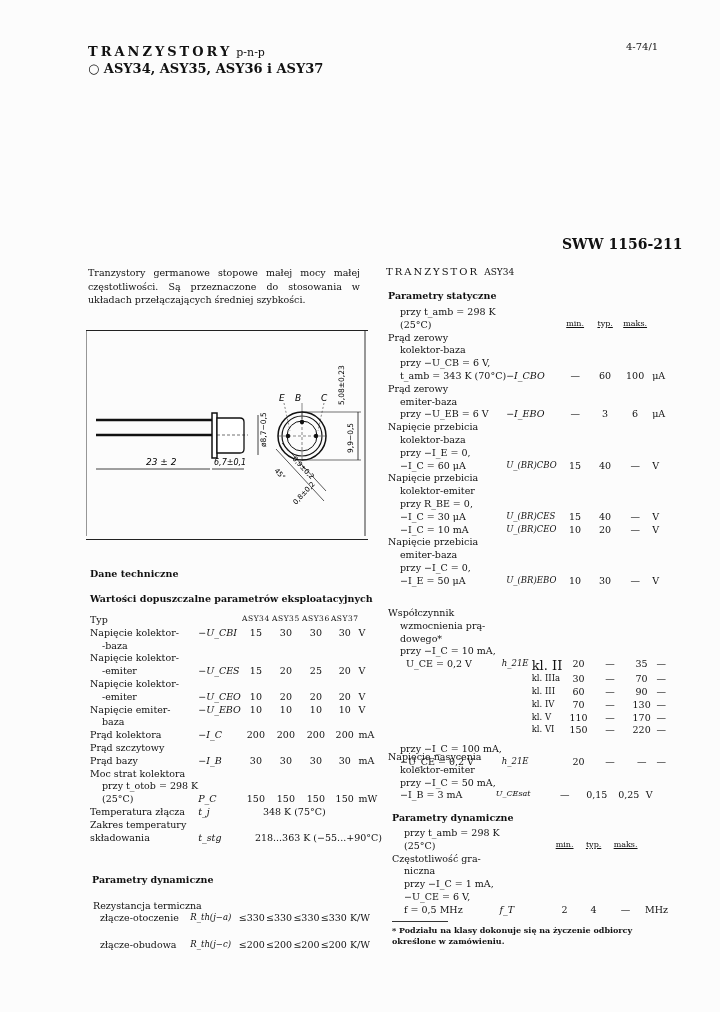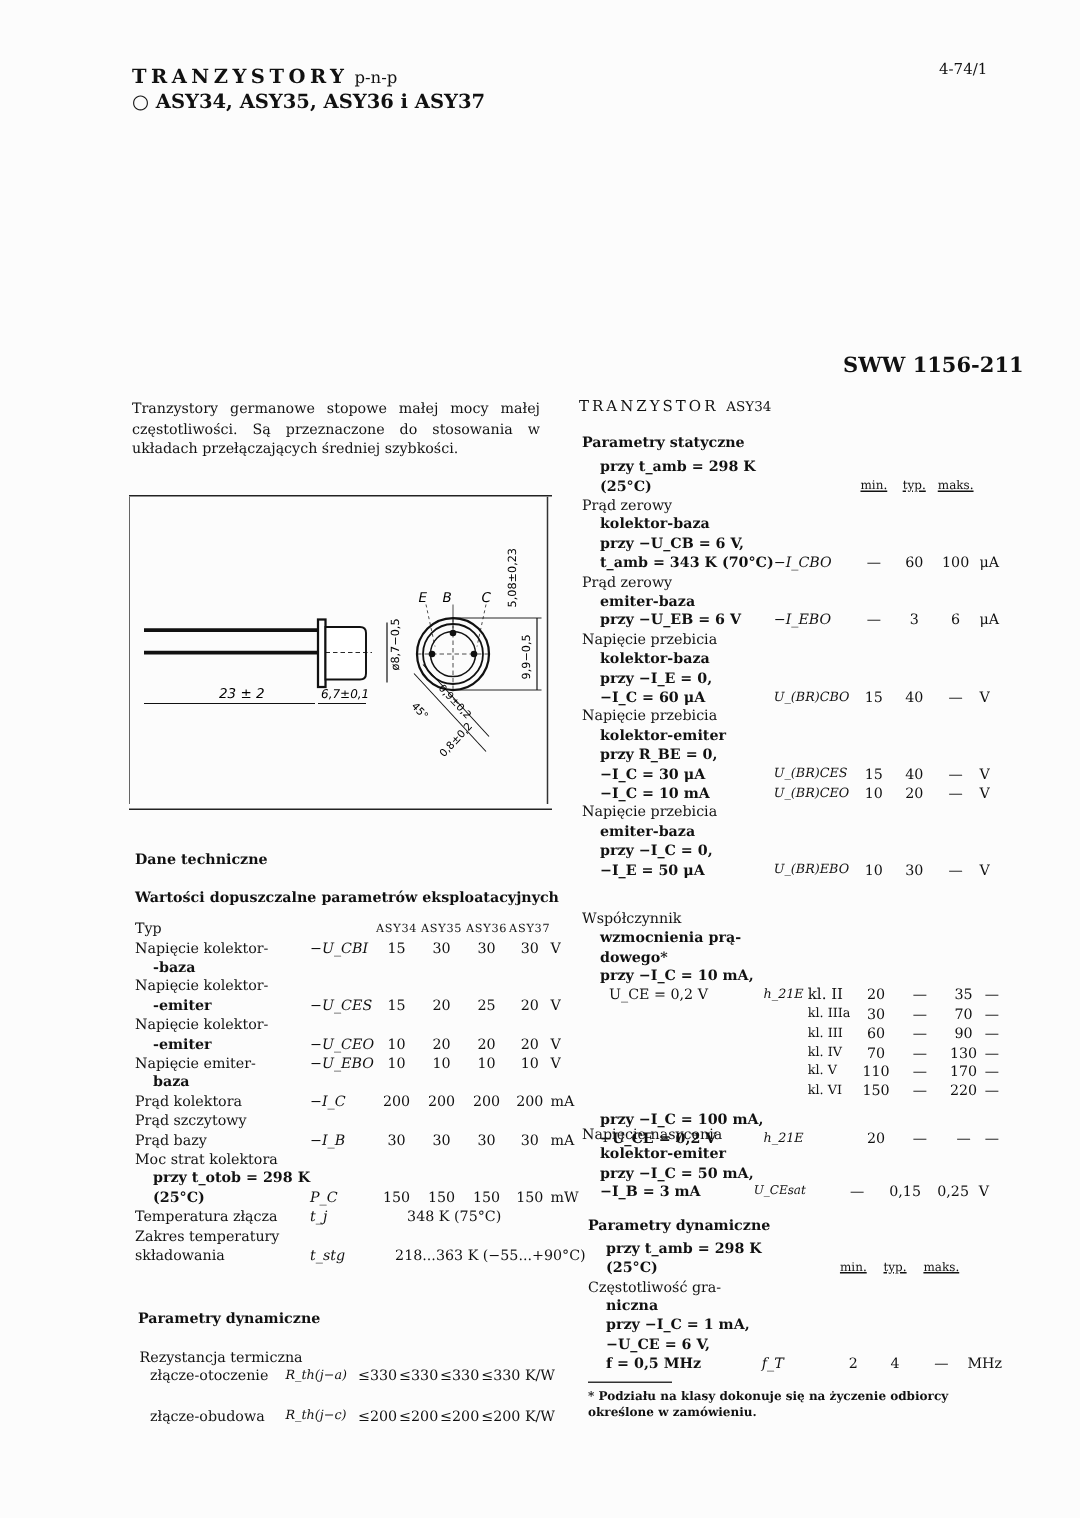--- a/index.html
+++ b/index.html
@@ -11,21 +11,21 @@
   .title2 { left:88px; top:61px; font-size:13px; font-weight:bold; }
   .pgref { left:626px; top:41px; font-size:10px; }
   .sww { left:562px; top:236px; font-size:14px; font-weight:bold; }
   .intro { left:88px; top:266px; width:272px; font-size:9.5px; line-height:13.5px; text-align:justify; }
   .drawing { left:86px; top:330px; width:282px; height:208px; border-top:1px solid #222; border-bottom:1px solid #222; }
   .h-bold { font-size:9.5px; font-weight:bold; }
   .txt { font-size:9.5px; line-height:12.7px; }
   table.t { border-collapse:collapse; font-size:9.5px; }
   table.t td { padding:0; height:12.8px; vertical-align:top; white-space:nowrap; }
   .num { text-align:center; }
-  .ind { padding-left:12px !important;font-weight:bold; }
+  .ind { padding-left:12px !important; }
   .ind2 { padding-left:18px !important; }
   .u { text-decoration:underline; }
   .sym { font-style:italic; }
   .hdr-small { font-size:7.5px; letter-spacing:0.5px; }
   .right-title { left:386px; top:266px; font-size:10px; letter-spacing:2px; }
   .right-title .m { letter-spacing:0; font-size:9px; }
   .footnote-rule { left:392px; top:921px; width:56px; border-top:1px solid #333; }
   .footnote { left:392px; top:925px; width:280px; font-size:8px; line-height:11px;font-weight:bold; }
 </style>
 </head>
@@ -426,21 +426,21 @@
         <td class="ind">dowego*</td>
         <td colspan="6"></td>
       </tr>
   <tr>
         <td class="ind">przy −I_C = 10 mA,</td>
         <td colspan="6"></td>
       </tr>
   <tr>
     <td class="ind2">U_CE = 0,2 V</td>
         <td class="sym" style="font-size:8.5px;">h_21E</td>
-    <td style="font-size:10px;">kl. II</td>
+    <td style="font-size:13px;">kl. II</td>
     <td class="num">20</td>
         <td class="num">—</td>
     <td class="num">35</td>
         <td class="num">—</td>
   </tr>
   <tr>
         <td></td>
         <td></td>
     <td style="font-size:8.5px;">kl. IIIa</td>
     <td class="num">30</td>

